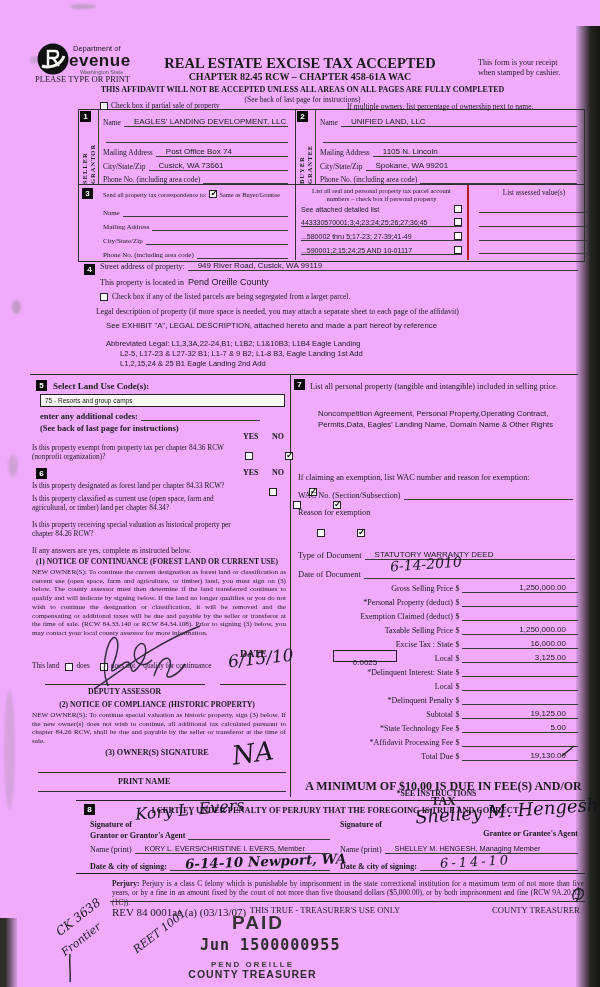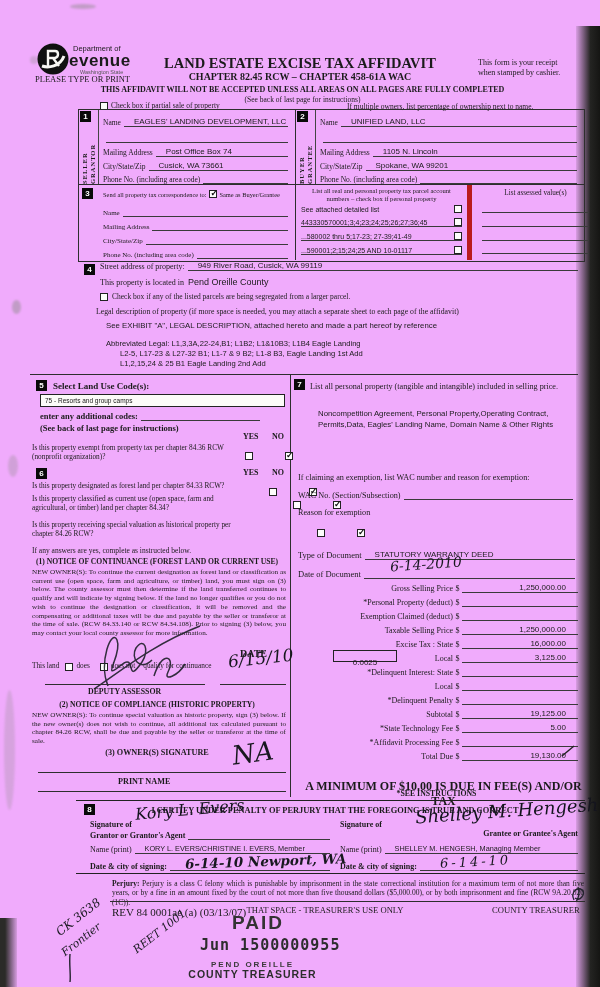--- a/index.html
+++ b/index.html
@@ -77,21 +77,21 @@
       <circle cx="17" cy="17" r="15.5" fill="#101010"></circle>
       <path d="M6,24 C12,26 24,25 28,14" stroke="#f8f7f3" stroke-width="3" fill="none"></path>
       <path d="M12,24 L12,9 L19,9 C23,9 23,15 19,16 L13,16 M17,16 L23,24" stroke="#f8f7f3" stroke-width="2.4" fill="none"></path>
     </svg>
     <div class="abs s" style="left:37px;top:2px;font-size:7.5px;">Department of</div>
     <div class="abs s b" style="left:33px;top:9px;font-size:17px;letter-spacing:.5px;">evenue</div>
     <div class="abs s" style="left:44px;top:27px;font-size:5.5px;color:#555;">Washington State</div>
   </div>
   <div class="abs" style="left:35px;top:74px;font-size:8.5px;">PLEASE TYPE OR PRINT</div>
 
-  <div class="abs b ctr" style="left:150px;top:55px;width:300px;font-size:14.5px;">LAND ESTATE EXCISE TAX AFFIDAVIT</div>
+  <div class="abs b ctr" style="left:150px;top:55px;width:300px;font-size:14.5px;">REAL ESTATE EXCISE TAX ACCEPTED</div>
   <div class="abs b ctr" style="left:150px;top:71px;width:300px;font-size:10px;">CHAPTER 82.45 RCW – CHAPTER 458-61A WAC</div>
 
   <div class="abs" style="left:478px;top:58px;width:100px;font-size:8px;line-height:1.3;">
     <div>This form is your receipt</div>
     <div>when stamped by cashier.</div>
   </div>
 
   <div class="abs b ctr" style="left:30px;top:85px;width:545px;font-size:8px;">THIS AFFIDAVIT WILL NOT BE ACCEPTED UNLESS ALL AREAS ON ALL PAGES ARE FULLY COMPLETED</div>
   <div class="abs ctr" style="left:30px;top:95px;width:545px;font-size:7.5px;">(See back of last page for instructions)</div>
 
@@ -216,21 +216,21 @@
         <span style="flex:1;"></span>
         <span class="cb"></span>
       </div>
       <div class="abs row" style="left:5px;right:5px;top:61px;border-bottom:1px solid #3a3a3a;">
         <span class="s" style="font-size:7px;white-space:nowrap;">...590001;2;15;24;25 AND 10-01117</span>
         <span style="flex:1;"></span>
         <span class="cb"></span>
       </div>
     </div>
 
-    <div class="abs" style="left:388px;top:0;width:132px;height:75px;border-left:5px solid #b91c1c;">
+    <div class="abs" style="left:388px;top:0;width:132px;height:75px;border-left:2px solid #b91c1c;">
       <div class="ctr" style="font-size:7.2px;padding-top:4px;">List assessed value(s)</div>
       <div class="abs" style="left:10px;right:10px;top:27px;border-bottom:1px solid #3a3a3a;height:1px;"></div>
       <div class="abs" style="left:10px;right:10px;top:41px;border-bottom:1px solid #3a3a3a;height:1px;"></div>
       <div class="abs" style="left:10px;right:10px;top:55px;border-bottom:1px solid #3a3a3a;height:1px;"></div>
       <div class="abs" style="left:10px;right:10px;top:68px;border-bottom:1px solid #3a3a3a;height:1px;"></div>
     </div>
   </div>
 
   
   <div class="nbox" style="left:84px;top:264px;">4</div>
@@ -502,21 +502,21 @@
     <span class="b">Perjury:</span>
     <span>Perjury is a class C felony which is punishable by imprisonment in the state correctional institution for a maximum term of not more than five years, or by a fine in an amount fixed by the court of not more than five thousand dollars ($5,000.00), or by both imprisonment and fine (RCW 9A.20.020 (1C)).</span>
   </div>
   <svg class="abs" width="22" height="20" viewBox="0 0 22 20" style="left:568px;top:884px;">
     <path d="M6,16 C2,8 10,2 14,6 C18,10 12,18 7,14 M10,3 C12,9 10,15 8,18" stroke="#23232e" stroke-width="1.3" fill="none"></path>
   </svg>
   <div class="hline" style="left:110px;top:901px;width:475px;"></div>
 
   
   <div class="abs" style="left:112px;top:906px;font-size:11px;text-align:right;">REV 84 0001ae (a) (03/13/07)</div>
-  <div class="abs ctr" style="left:200px;top:905px;width:250px;font-size:8.6px;">THAT SPACE - TREASURER'S USE ONLY</div>
+  <div class="abs ctr" style="left:200px;top:905px;width:250px;font-size:8.6px;">THIS TRUE - TREASURER'S USE ONLY</div>
   <div class="abs" style="left:492px;top:905px;font-size:8.6px;">COUNTY TREASURER</div>
 
   <div class="abs stamp" style="left:232px;top:912px;font-size:19px;letter-spacing:2px;color:#333;">PAID</div>
   <div class="abs stamp" style="left:200px;top:936px;font-size:15px;font-family:'DejaVu Sans Mono',monospace;letter-spacing:1px;color:#2d2d2d;">Jun 1500000955</div>
   <div class="abs stamp ctr" style="left:195px;top:960px;width:115px;font-size:8px;letter-spacing:2px;color:#3a3a3a;">PEND OREILLE</div>
   <div class="abs stamp ctr" style="left:185px;top:968px;width:135px;font-size:10.5px;letter-spacing:1px;color:#2d2d2d;">COUNTY TREASURER</div>
 
   <div class="abs hw" style="left:52px;top:910px;font-size:12px;transform:rotate(-38deg);">CK 3638</div>
   <div class="abs hw" style="left:58px;top:933px;font-size:11px;transform:rotate(-38deg);">Frontier</div>
   <div class="abs hw" style="left:128px;top:925px;font-size:11px;transform:rotate(-38deg);">REET 1001</div>

